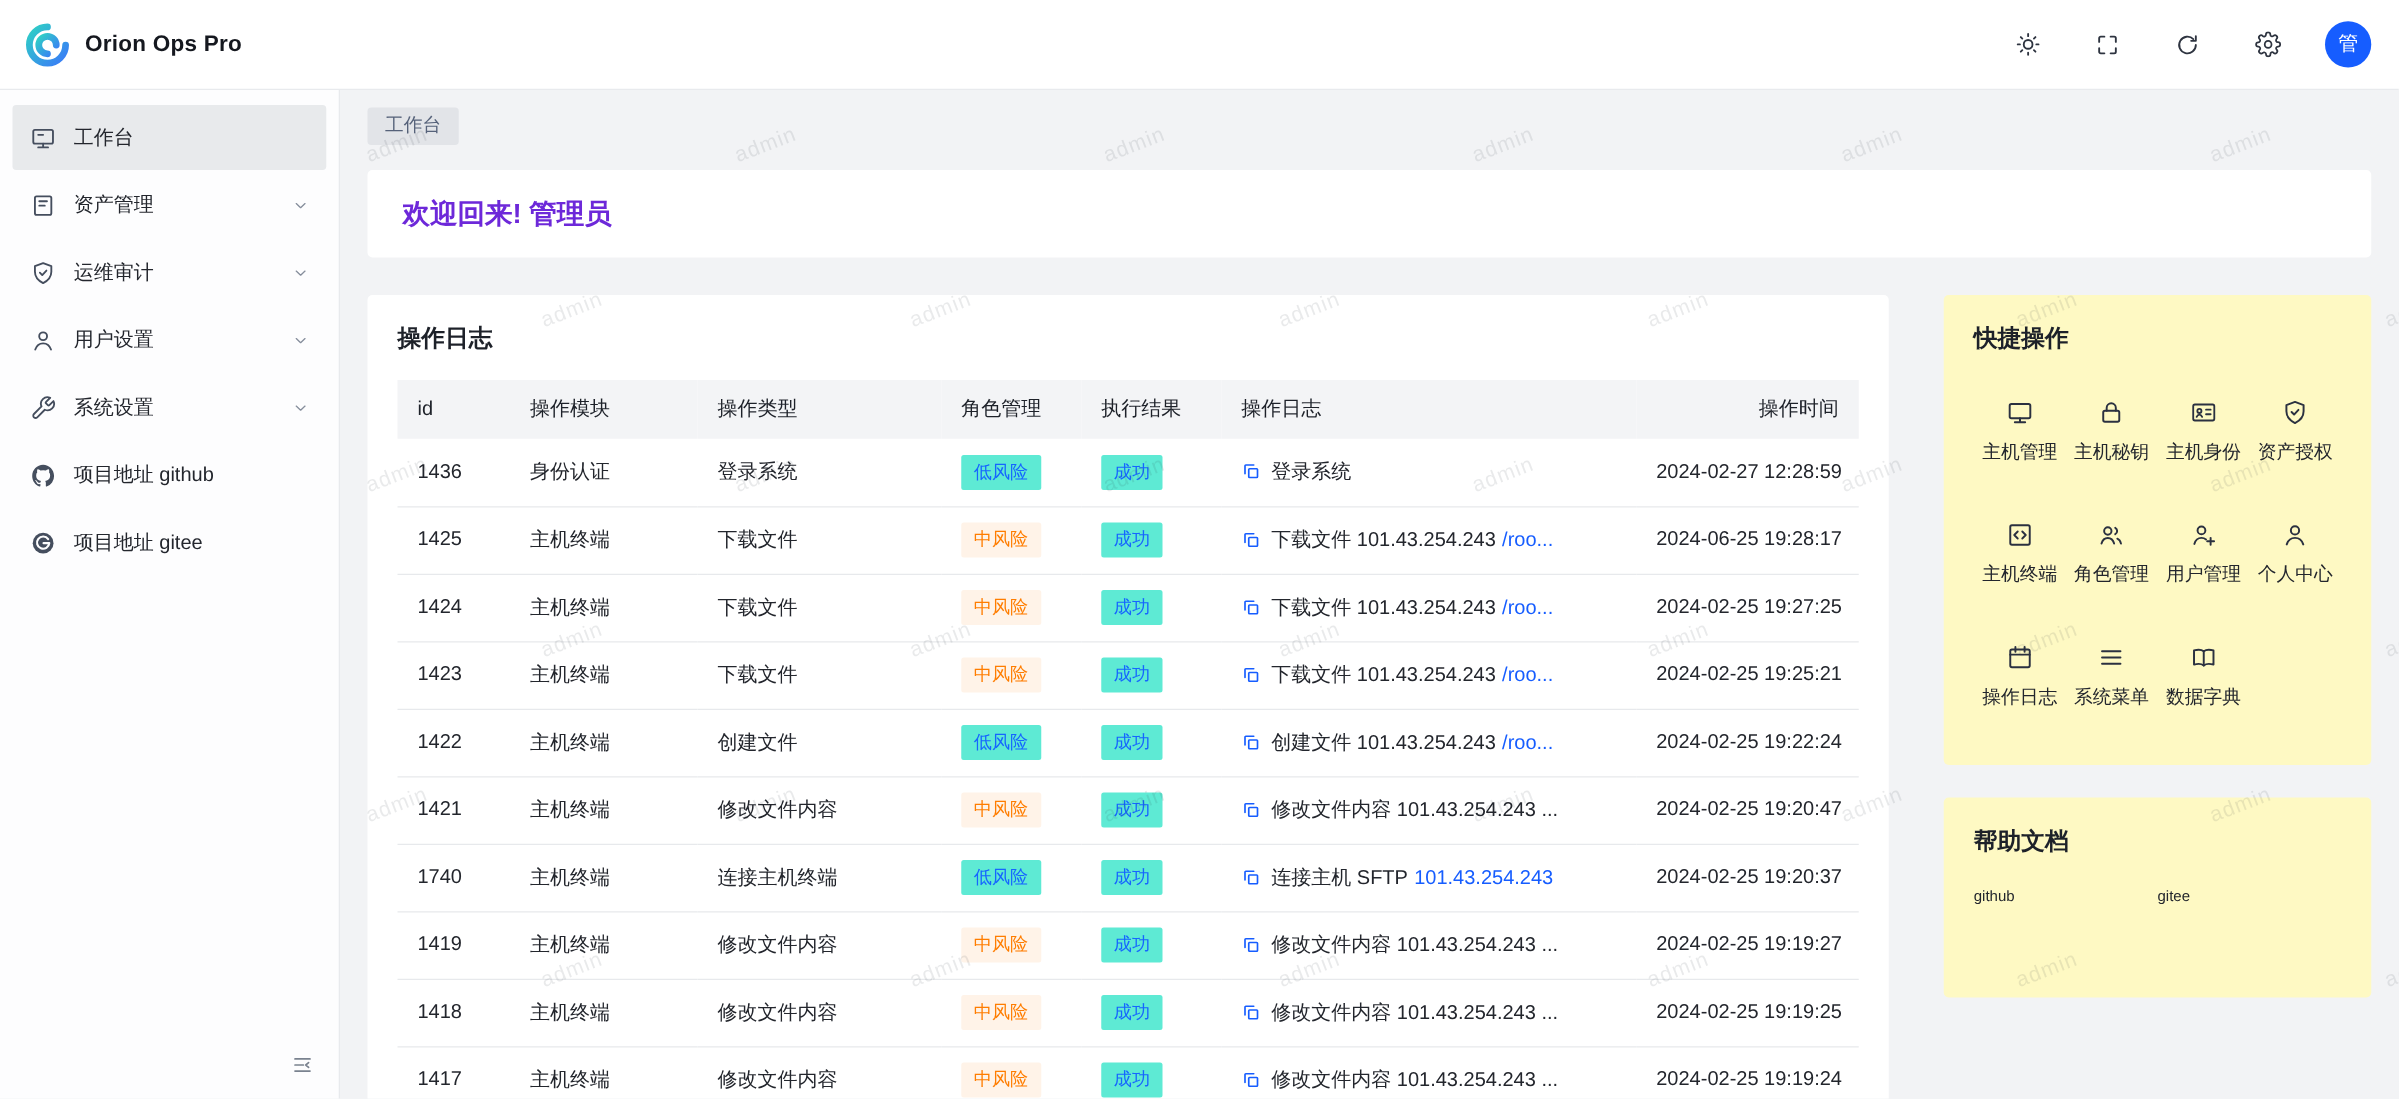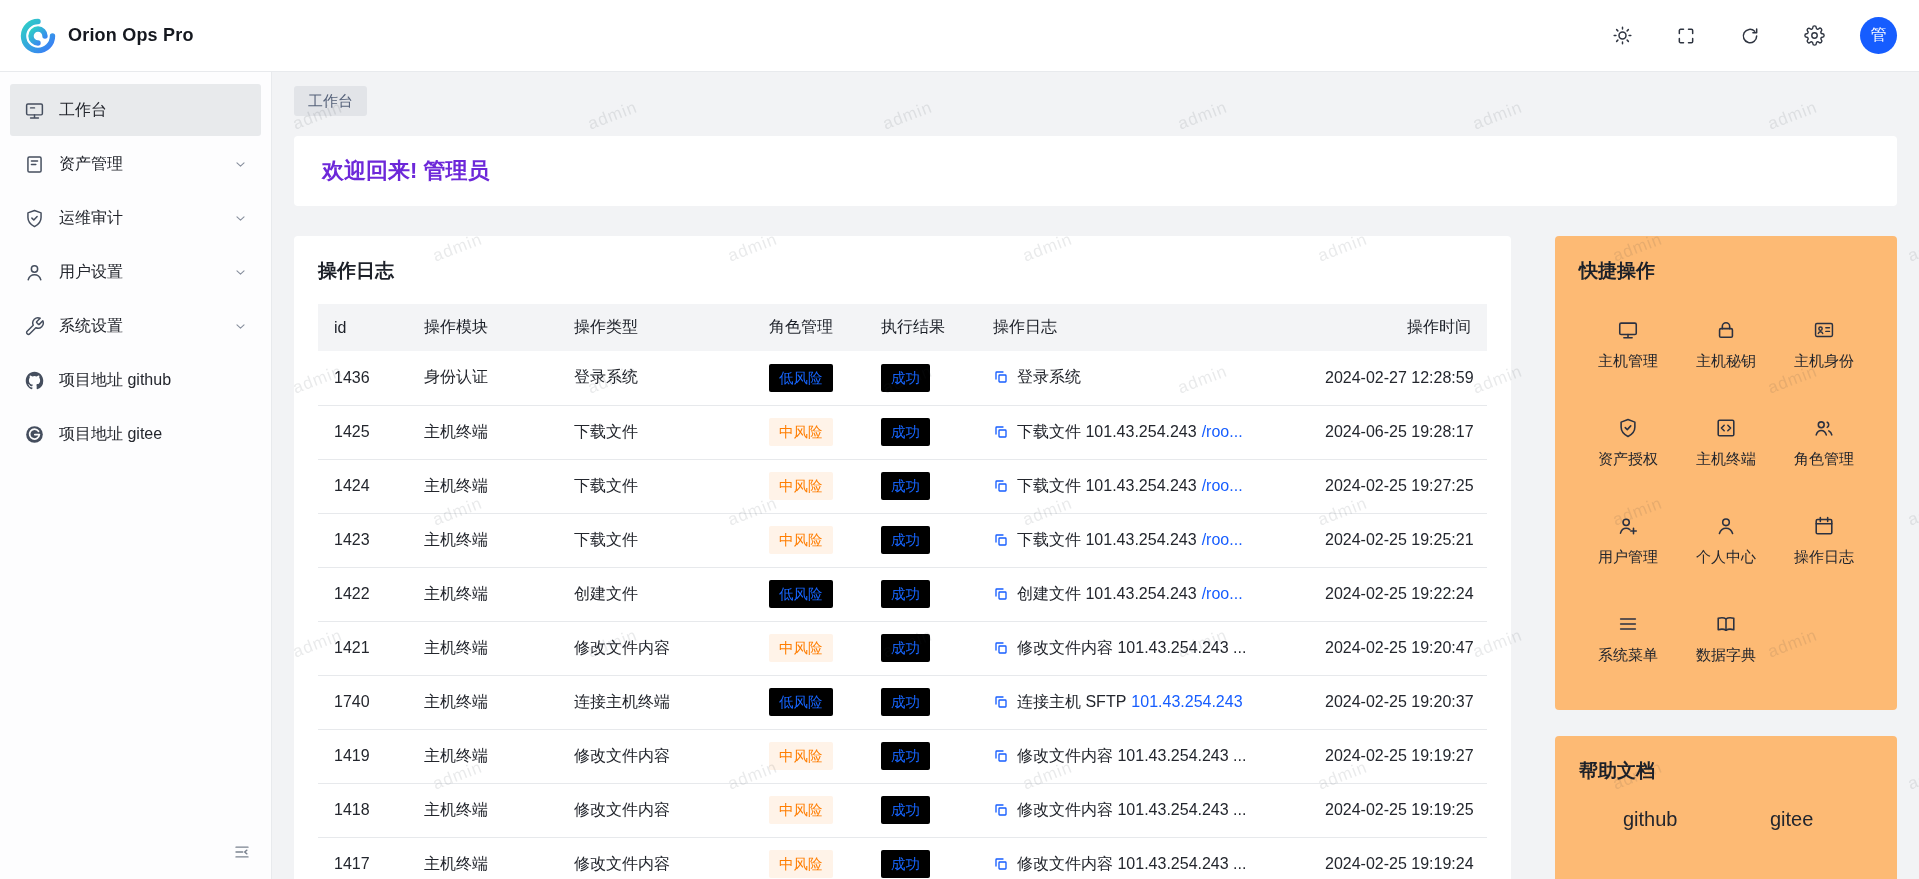--- a/index.html
+++ b/index.html
@@ -59,36 +59,36 @@
   .log-card { flex:1; background:#fff; border-radius:4px; padding:22px 24px 0; min-height:660px; }
   .panel-title { font-size:19px; font-weight:600; color:#1d2129; }
   .log-card .panel-title { margin-bottom:20px; }
   table { width:100%; border-collapse:collapse; table-layout:fixed; }
   thead th { background:#f3f4f6; text-align:left; font-weight:500; font-size:16px; color:#1d2129;
              padding:13px 16px; }
   tbody td { padding:0 16px; height:54px; border-bottom:1px solid #e7e9ec; font-size:16px;
              color:#23262d; white-space:nowrap; overflow:hidden; }
   th.col-time, td.col-time { text-align:right; }
   .tag { display:inline-block; padding:4px 10px; border-radius:2px; font-size:14.5px; line-height:20px; }
-  .tag-low, .tag-blue { background:#000000; color:#1665ff; }
+  .tag-low, .tag-blue { background:#5eead4; color:#1665ff; }
   .tag-mid { background:#fff3e8; color:#ff7d00; }
   .copy-ic { color:#165dff; display:inline-block; vertical-align:-3px; margin-right:8px; cursor:pointer; }
   .log-link { color:#165dff; cursor:pointer; margin-left:5px; text-decoration:none; }
 
   
   .right-col { flex:0 0 342px; width:342px; display:flex; flex-direction:column; gap:26px; }
-  .panel { background:#fdba74; border-radius:4px; padding:22px 24px; }
-  .qa-grid { display:grid; grid-template-columns:repeat(3,1fr); margin-top:12px; }
+  .panel { background:#fef9c3; border-radius:4px; padding:22px 24px; }
+  .qa-grid { display:grid; grid-template-columns:repeat(4,1fr); margin-top:12px; }
   .qa-item { height:98px; display:flex; flex-direction:column; align-items:center;
              justify-content:center; gap:11px; cursor:pointer; border-radius:4px; }
   .qa-icon { width:22px; height:22px; color:#2b3140; display:flex; align-items:center; justify-content:center; }
   .qa-label { font-size:15px; color:#23262d; white-space:nowrap; }
   .help-panel { min-height:160px; }
   .help-links { display:flex; margin-top:24px; }
-  .help-link { width:152px; font-size:20px; color:#23262d; cursor:pointer;margin-left:44px; }
+  .help-link { width:152px; font-size:12px; color:#23262d; cursor:pointer; }
 </style>
 </head>
 <body>
 
 <header class="topbar">
   <div class="brand">
     <span>
       <svg width="36" height="36" viewBox="0 0 36 36">
         <defs>
           <linearGradient id="lg1" x1="0" y1="0" x2="1" y2="1">

